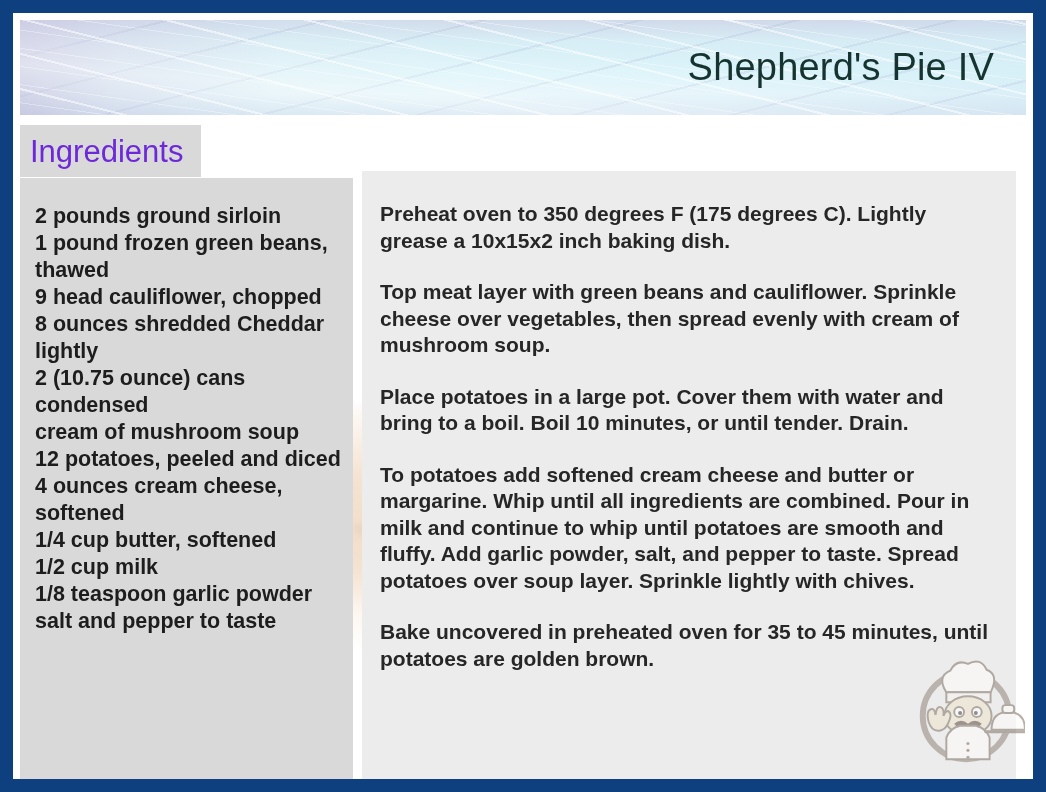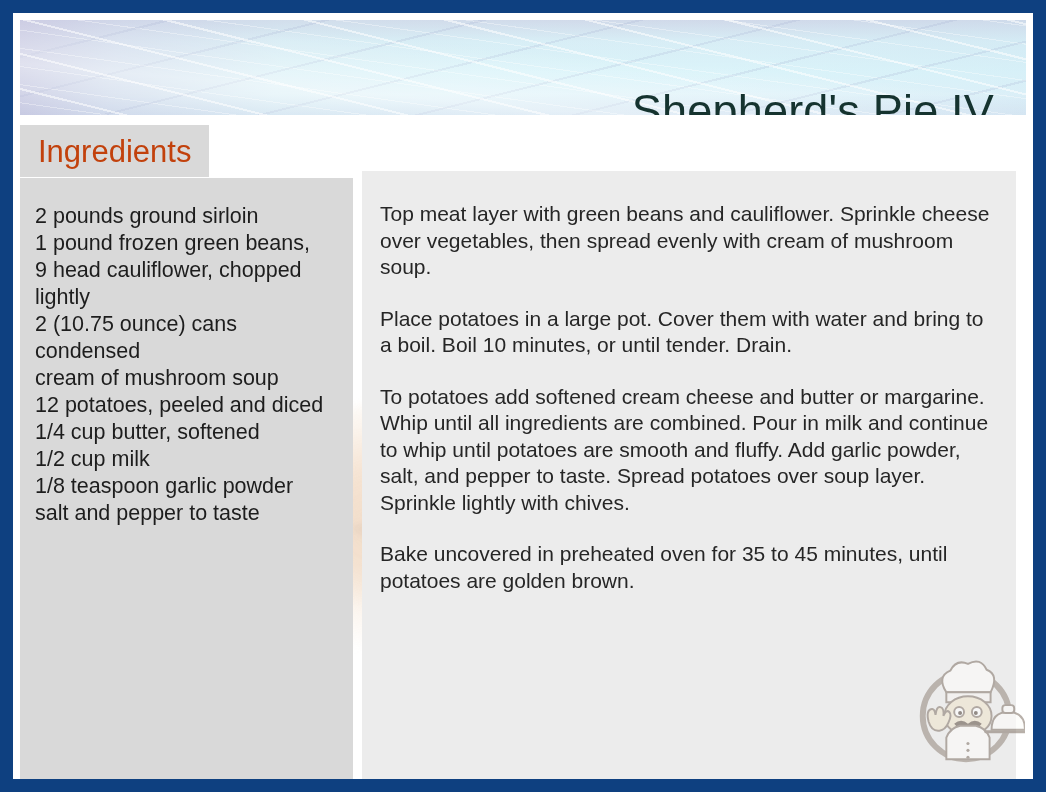--- a/index.html
+++ b/index.html
@@ -57,25 +57,24 @@
     position: absolute;
     inset: 0;
     background: linear-gradient(185deg, rgba(255,255,255,0.0) 40%, rgba(255,255,255,0.45) 72%, rgba(255,255,255,0.0) 100%);
     pointer-events: none;
   }
   #recipe-title {
     position: absolute;
     right: 32px;
     top: 50%;
     transform: translateY(-52%);
-    font-size: 45px;
+    font-size: 38px;
     letter-spacing: 0.2px;
     color: #15332f;
     white-space: nowrap;
-    margin-top: 44px;
   }
 
   
   #watermark {
     position: absolute;
     left: 165px;
     top: 378px;
     width: 640px;
     height: 300px;
     pointer-events: none;
@@ -103,34 +102,35 @@
     background: rgba(216,190,168,0.45);
     border-radius: 40%;
     filter: blur(3px);
   }
 
   
   .tab {
     position: absolute;
     z-index: 3;
     background: #d9d9d9;
-    color: #c2410c;
+    color: #6d28d9;
     font-size: 31px;
     line-height: 46px;
-    padding: 4px 18px 2px 18px;
+    padding: 4px 18px 2px 10px;
     white-space: nowrap;
   }
   #tab-ingredients { left: 7px;   top: 112px; }
   #tab-directions  { left: 349px; top: 112px; background: #ececec; }
 
   
   .panel {
     position: absolute;
     z-index: 2;
     overflow: hidden;
+    font-weight: bold;
   }
   #panel-ingredients {
     left: 7px;
     top: 165px;
     width: 333px;
     bottom: 0;
     background: #d9d9d9;
   }
   #panel-directions {
     left: 349px;
@@ -202,36 +202,40 @@
       <div class="strip" style="left:57%; top:47%; width:19%; height:6%; transform:rotate(-10deg);"></div>
       <div class="strip" style="left:40%; top:60%; width:20%; height:6%; transform:rotate(4deg);"></div>
     </div>
 
     <div class="tab" id="tab-ingredients">Ingredients</div>
     <div class="panel" id="panel-ingredients">
       <div class="panel-inner">
         <ul id="ingredient-list">
           <li>2 pounds ground sirloin</li>
           <li>1 pound frozen green beans,</li>
+          <li>thawed</li>
           <li>9 head cauliflower, chopped</li>
+          <li>8 ounces shredded Cheddar</li>
           <li>lightly</li>
           <li>2 (10.75 ounce) cans  condensed</li>
           <li>cream of mushroom soup</li>
           <li>12 potatoes, peeled and diced</li>
+          <li>4 ounces cream cheese, softened</li>
           <li>1/4 cup butter, softened</li>
           <li>1/2 cup milk</li>
           <li>1/8 teaspoon garlic powder</li>
           <li>salt and pepper to taste</li>
         </ul>
       </div>
     </div>
 
     <div class="panel" id="panel-directions">
       <div class="panel-inner">
         <div id="direction-list">
+          <p>Preheat oven to 350 degrees F (175 degrees C). Lightly grease a 10x15x2 inch baking dish.</p>
           <p>Top meat layer with green beans and cauliflower. Sprinkle cheese over vegetables, then spread evenly with cream of mushroom soup.</p>
           <p>Place potatoes in a large pot. Cover them with water and bring to a boil. Boil 10 minutes, or until tender. Drain.</p>
           <p>To potatoes add softened cream cheese and butter or margarine. Whip until all ingredients are combined. Pour in milk and continue to whip until potatoes are smooth and fluffy. Add garlic powder, salt, and pepper to taste. Spread potatoes over soup layer. Sprinkle lightly with chives.</p>
           <p>Bake uncovered in preheated oven for 35 to 45 minutes, until potatoes are golden brown.</p>
         </div>
       </div>
     </div>
 
     <svg id="chef-logo" viewBox="0 0 120 120">
       <g fill="none" stroke="#9a8d80" stroke-width="2">

